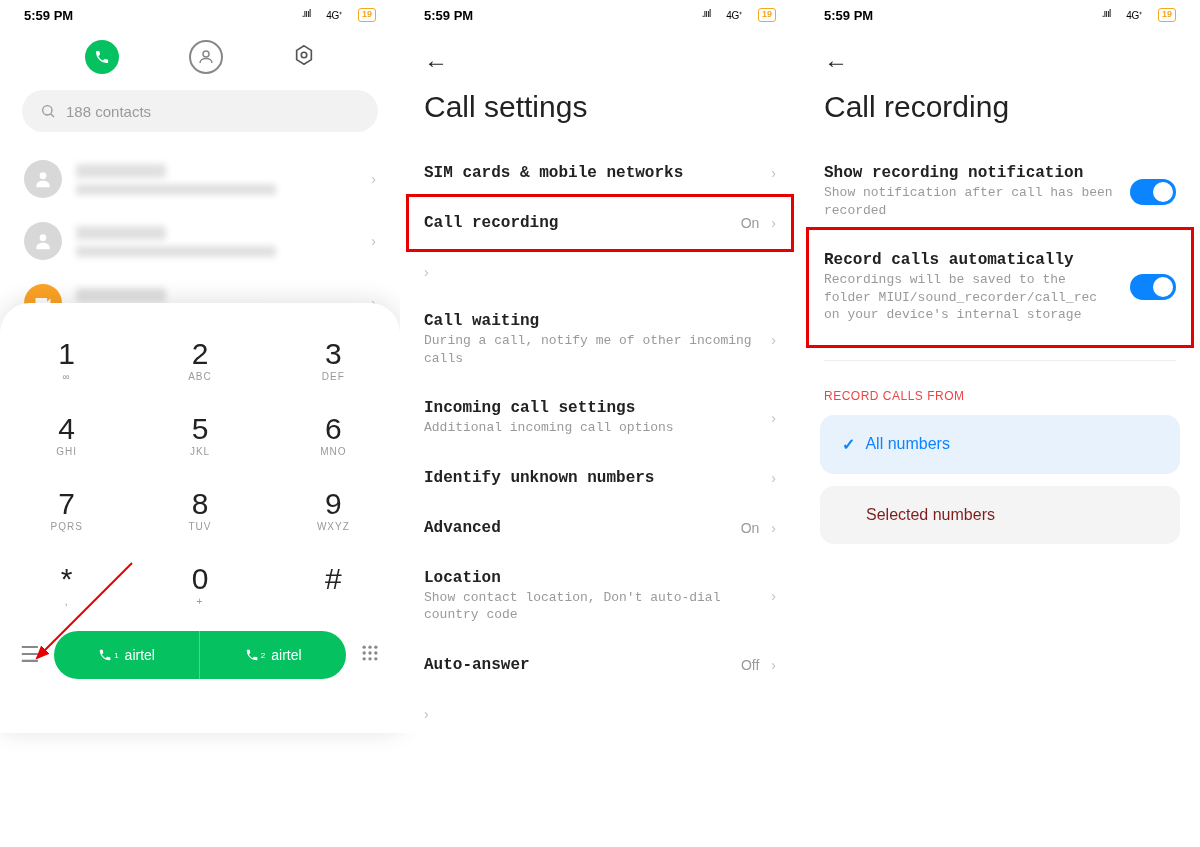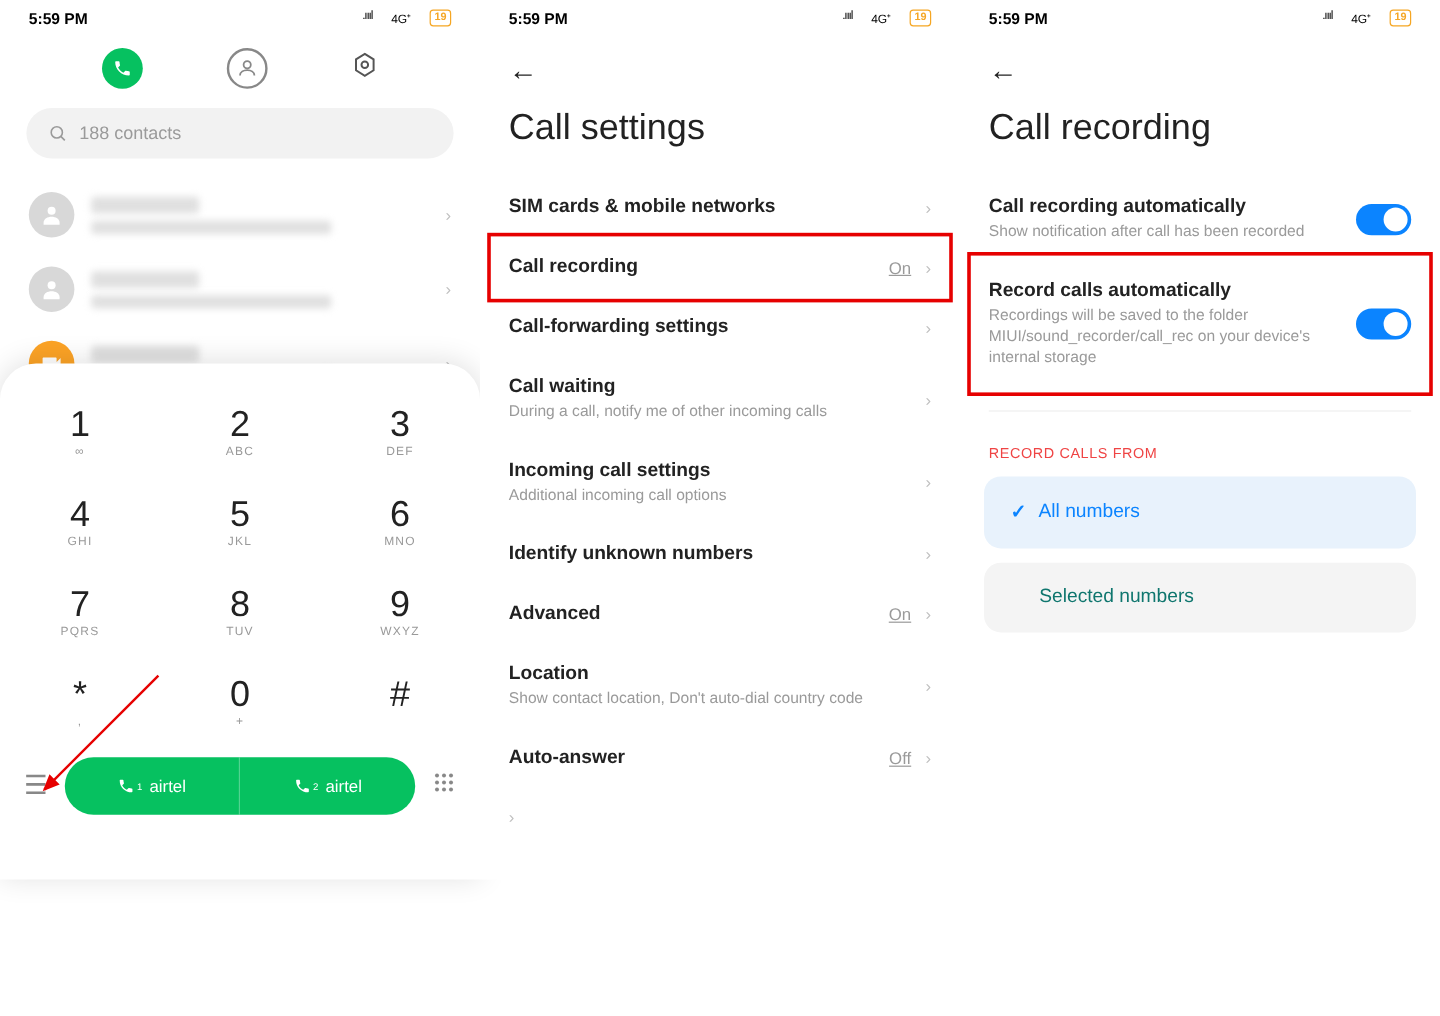--- a/index.html
+++ b/index.html
@@ -158,24 +158,24 @@
     font-weight: 400;
     color: #222;
   }
   .setrow {
     display:flex;
     align-items:center;
     padding: 16px 24px;
     gap: 12px;
     position:relative;
   }
-  .setrow .main { flex:1; }
+  .setrow .main { flex:1;font-family:Liberation Mono, monospace; }
   .setrow .ttl { font-size: 16px; font-weight:600; color:#222; }
   .setrow .desc { font-size: 13px; color:#9a9a9a; margin-top:2px; line-height:1.35; }
-  .setrow .val { font-size: 14px; color:#9a9a9a;text-decoration:underline; }
+  .setrow .val { font-size: 14px; color:#9a9a9a; }
   .chev { color:#c0c0c0; font-size:14px; }
   .toggle {
     width: 46px; height: 26px;
     background:#0b84ff;
     border-radius: 13px;
     position:relative;
   }
   .toggle::after {
     content:"";
     position:absolute;
@@ -193,21 +193,21 @@
   .pill {
     margin: 0 20px 12px;
     border-radius: 14px;
     padding: 20px 22px;
     display:flex;
     align-items:center;
     font-size:16px;
     gap:10px;
   }
   .pill.active { background:#e8f2fc; color:#0b84ff; font-weight:500; }
-  .pill.inactive { background:#f4f4f4; color:#0f766e; font-weight:500; }
+  .pill.inactive { background:#f4f4f4; color:#7f1d1d; font-weight:500; }
   .pill .chk { color:#0b84ff; font-weight:700; }
 
   .hr { height:1px; background:#eee; margin: 0 24px; }
 
   .redwrap { position:relative; }
   .redwrap .frame {
     position:absolute;
     border:3px solid #e60000;
     pointer-events:none;
   }
@@ -426,23 +426,20 @@
       <div class="main">
           <div class="ttl">Call recording</div>
         </div>
       <span class="val">On</span>
       <span class="chev">›</span>
     </div>
     <div class="frame" style="top:-4px;left:6px;right:6px;bottom:-4px"></div>
   </div>
 
   <div class="setrow">
-    <div class="main">
-        <div class="ttl">Call-forwarding settings</div>
-      </div>
     <span class="chev">›</span>
   </div>
 
   <div class="setrow">
     <div class="main">
       <div class="ttl">Call waiting</div>
       <div class="desc">During a call, notify me of other incoming calls</div>
     </div>
     <span class="chev">›</span>
   </div>
@@ -499,21 +496,21 @@
       <span class="sig4g"><span>4G</span>⁺</span>
       <span class="battery">19</span>
     </span>
   </div>
 
   <div class="backrow"><span class="backarrow">←</span></div>
   <div class="pagetitle">Call recording</div>
 
   <div class="setrow">
     <div class="main">
-      <div class="ttl">Call recording automatically</div>
+      <div class="ttl">Show recording notification</div>
       <div class="desc">Show notification after call has been recorded</div>
     </div>
     <div class="toggle"></div>
   </div>
 
   <div class="redwrap">
     <div class="setrow">
       <div class="main">
         <div class="ttl">Record calls automatically</div>
         <div class="desc">Recordings will be saved to the folder MIUI/sound_recorder/call_rec on your device's internal storage</div>

